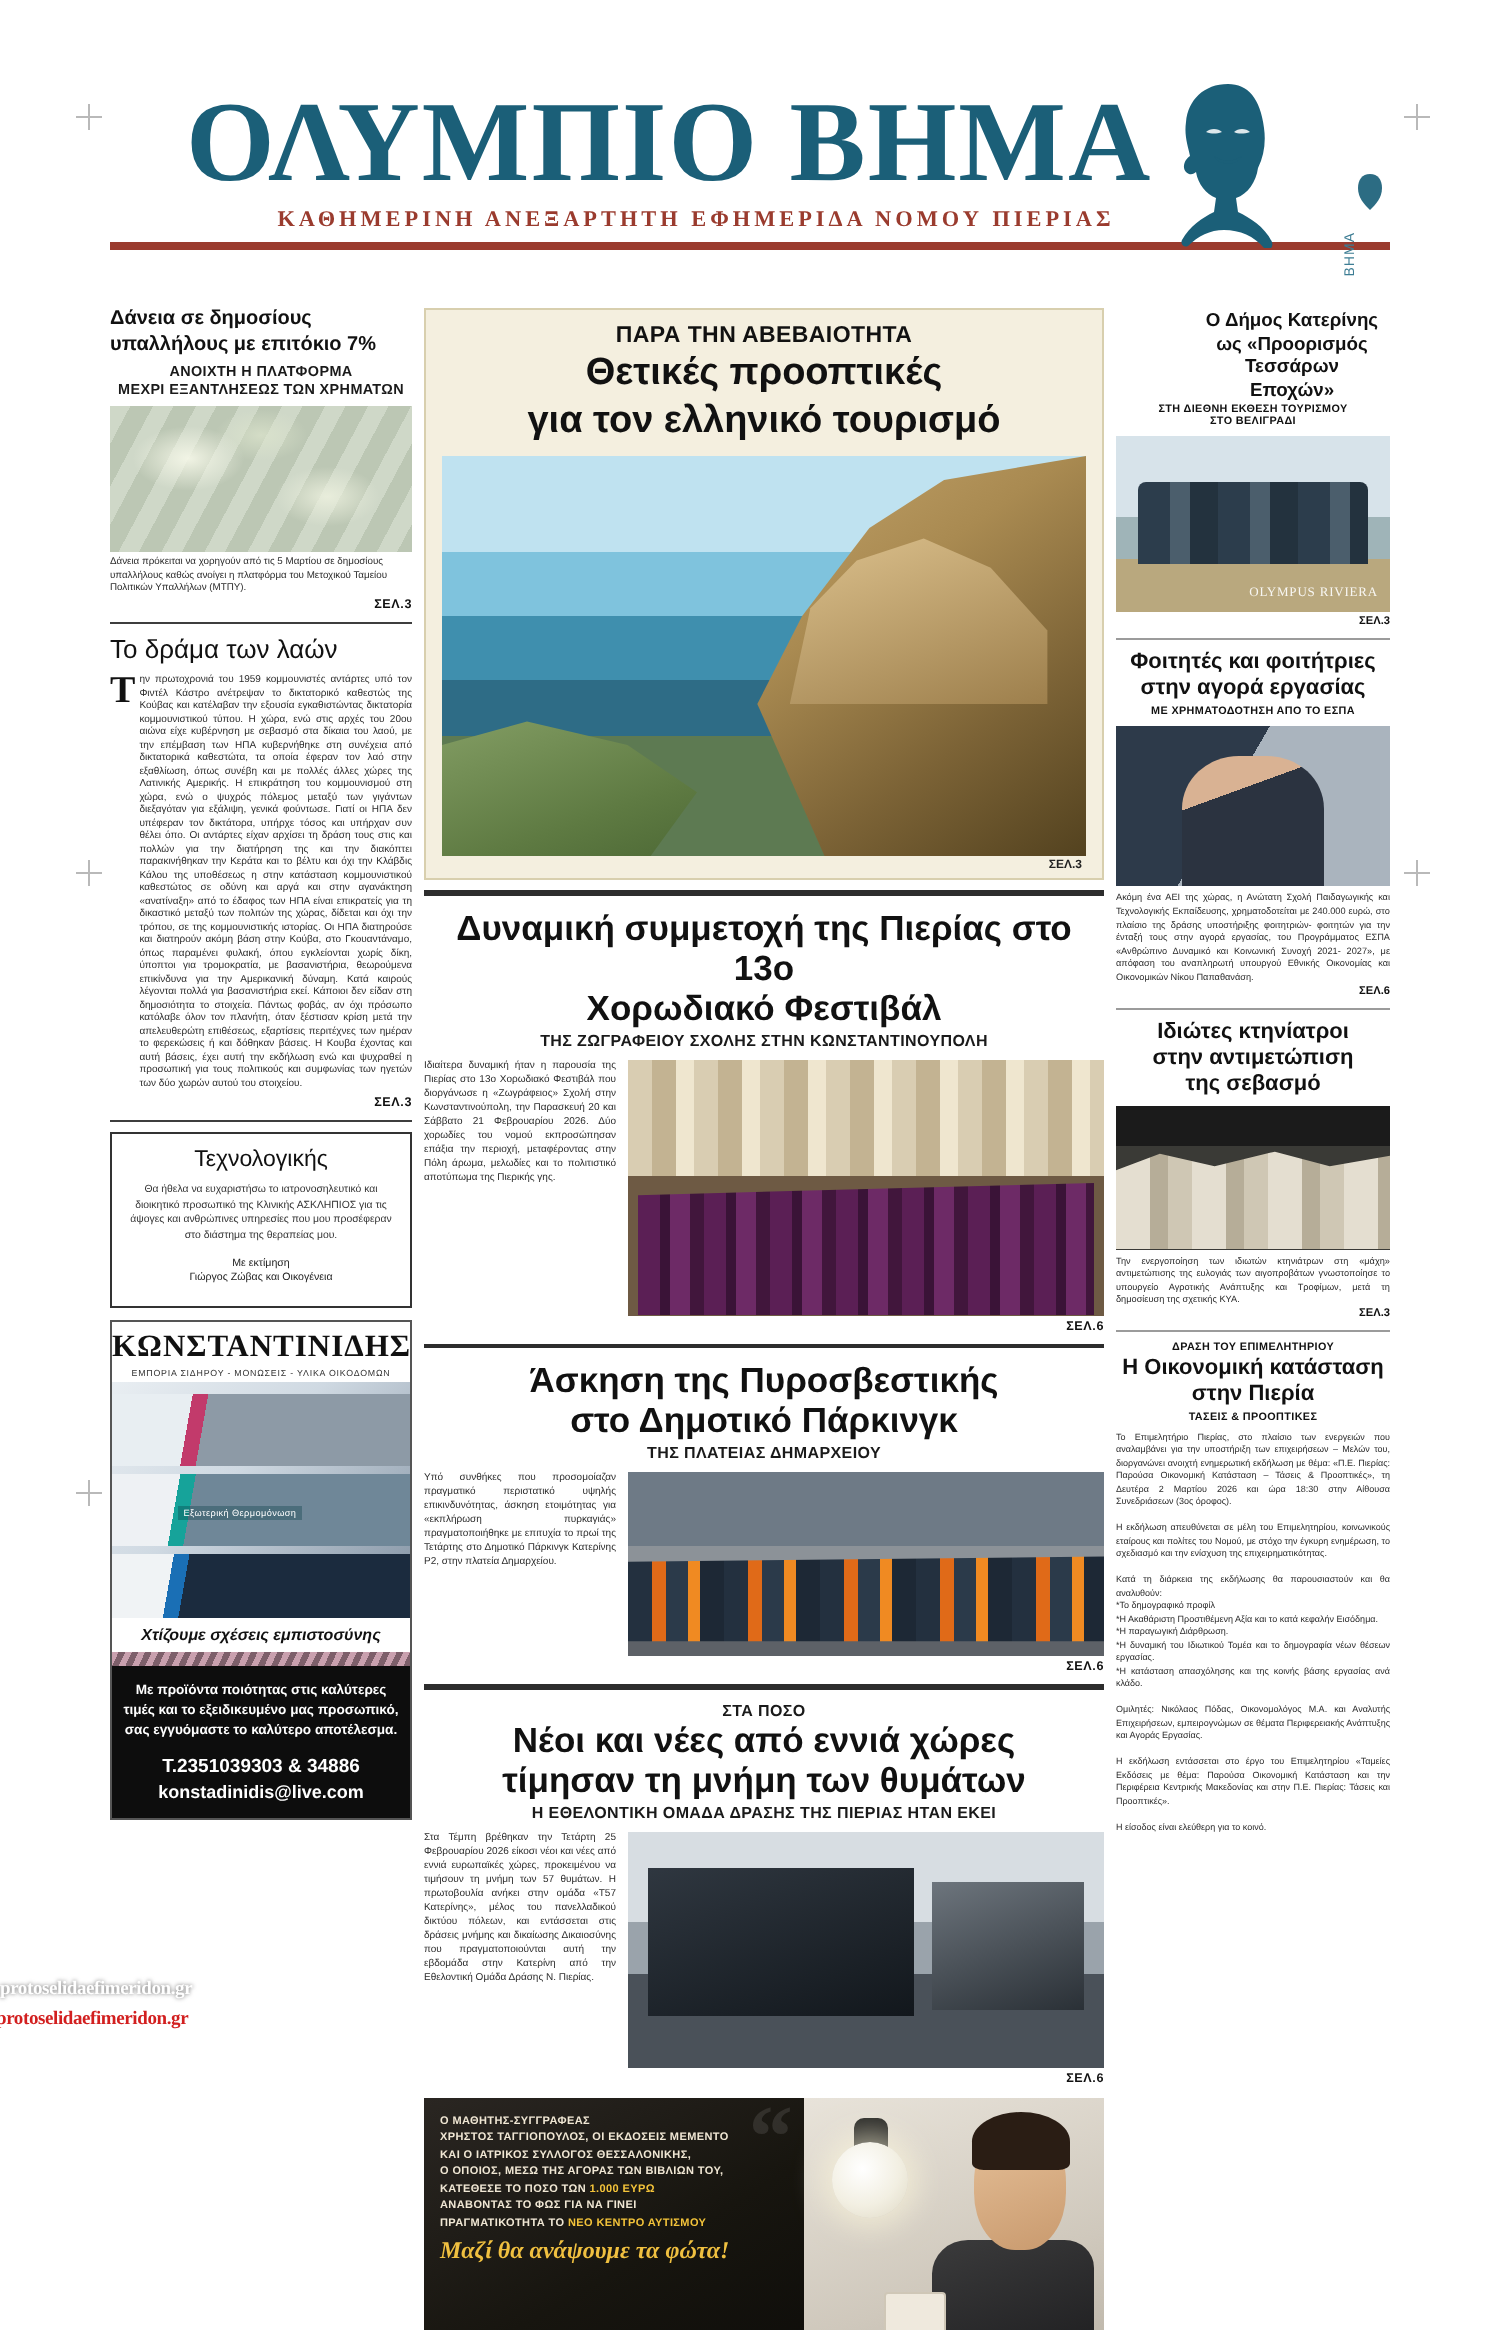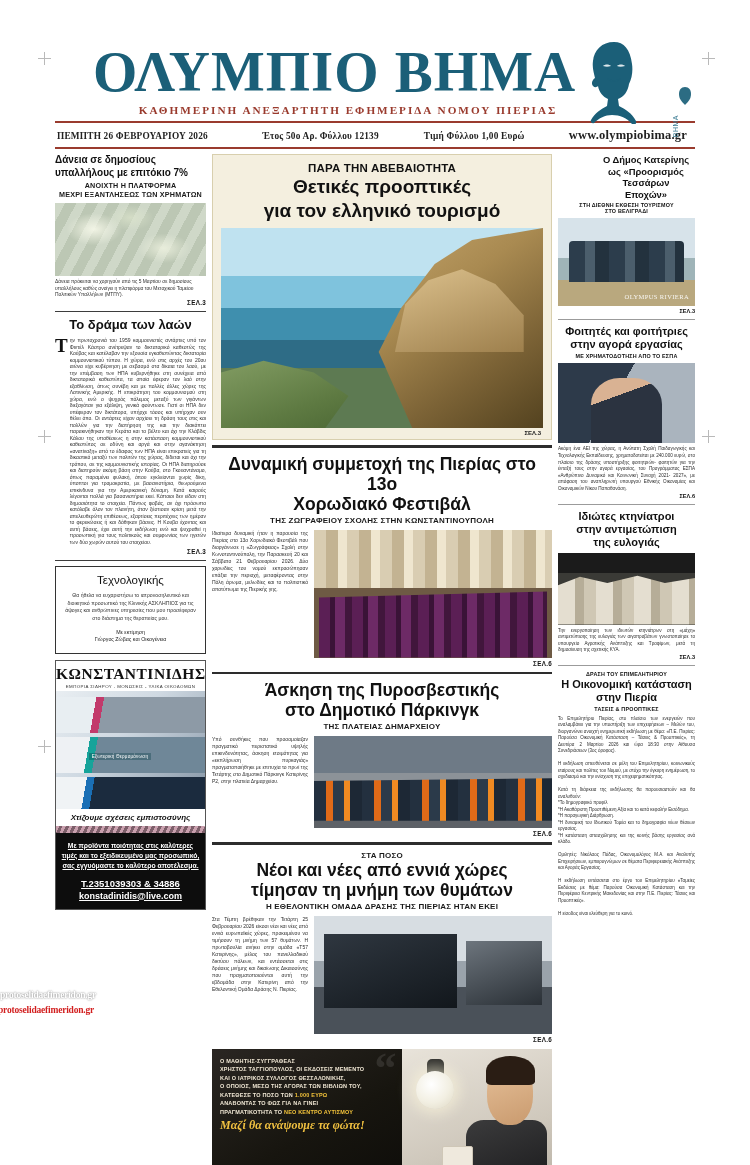--- a/index.html
+++ b/index.html
@@ -99,22 +99,22 @@
   
   .kick {
     font-size: 7.2px; font-weight: bold; color: #1a1a1a;
     text-align: center; letter-spacing: .2px; line-height: 9px;
   }
   .hl-sm {
     font-size: 10px; font-weight: bold; color: #111;
     text-align: left; line-height: 12.5px;
   }
   .hl-md {
-    font-size: 13px; font-weight: bold; color: #111;
-    text-align: center; line-height: 15.5px;
+    font-size: 13px; font-weight: normal; color: #111;
+    text-align: left; line-height: 15.5px;
   }
   .hl-lg {
     font-size: 17.5px; font-weight: bold; color: #111;
     text-align: center; line-height: 20px;
   }
   .sel {
     font-size: 6.3px; font-weight: bold; color: #111;
     text-align: right; letter-spacing: .3px;
   }
 
@@ -189,21 +189,21 @@
   .wm-red {
     position: absolute; left: -2px; top: 1005px;
     font-family: "Liberation Serif", serif;
     font-size: 9.5px; font-weight: bold; color: #d21f1f; letter-spacing: -.2px;
   }
   .ad-kon-slogan {
     text-align: center; font-style: italic; font-weight: bold;
     font-size: 8px; color: #111; padding: 4px 0 4px 0; background: #fff;
   }
   .ad-kon-dark {
-    background: #0d0d0d; color: #fff; text-align: center; padding: 8px 4px 8px 4px; text-decoration: underline;
+    background: #0d0d0d; color: #fff; text-align: center; padding: 8px 4px 8px 4px;
   }
   .ad-kon-dark .l1 { font-size: 6.8px; line-height: 10px; font-weight: bold; }
   .ad-kon-dark .l2 { font-size: 9.5px; font-weight: bold; margin-top: 7px; }
   .ad-kon-dark .l3 { font-size: 9px; font-weight: bold; margin-top: 2px; }
   .ad-kon-topstripe {
     height: 7px;
     background: repeating-linear-gradient(115deg,#c9a0ae 0 3px,#7d5f6a 3px 6px);
   }
 
   
@@ -403,26 +403,20 @@
       <div class="side-marks">
         <svg width="16" height="20" viewBox="0 0 16 20">
           <path fill="#2c6c83" d="M8 1C4 1 2 4 2 8c0 5 3 8 6 11 3-3 6-6 6-11 0-4-2-7-6-7z"></path>
         </svg>
         <div class="sm">ΒΗΜΑ</div>
       </div>
 
       <div class="tagline">ΚΑΘΗΜΕΡΙΝΗ ΑΝΕΞΑΡΤΗΤΗ ΕΦΗΜΕΡΙΔΑ ΝΟΜΟΥ ΠΙΕΡΙΑΣ</div>
       <div class="rule-red"></div>
 
-      <div class="infobar">
-        <div class="c1">ΠΕΜΠΤΗ 26 ΦΕΒΡΟΥΑΡΙΟΥ 2026</div>
-        <div class="c2">Έτος 50ο Αρ. Φύλλου 12139</div>
-        <div class="c3">Τιμή Φύλλου 1,00 Ευρώ</div>
-        <div class="c4">www.olympiobima.gr</div>
-      </div>
       <div class="rule-red2"></div>
     </div>
 
     <div class="grid">
 
       <div class="col-left">
 
         <div>
           <div class="hl-sm">Δάνεια σε δημοσίους</div>
           <div class="hl-sm">υπαλλήλους με επιτόκιο 7%</div>
@@ -598,21 +592,21 @@
           <div class="r-photo2" style="margin-top:4px"></div>
           <div class="r-body" style="margin-top:3px">Ακόμη ένα ΑΕΙ της χώρας, η Ανώτατη Σχολή Παιδαγωγικής και Τεχνολογικής Εκπαίδευσης, χρηματοδοτείται με 240.000 ευρώ, στο πλαίσιο της δράσης υποστήριξης φοιτητριών- φοιτητών για την ένταξή τους στην αγορά εργασίας, του Προγράμματος ΕΣΠΑ «Ανθρώπινο Δυναμικό και Κοινωνική Συνοχή 2021- 2027», με απόφαση του αναπληρωτή υπουργού Εθνικής Οικονομίας και Οικονομικών Νίκου Παπαθανάση.</div>
           <div class="r-sel">ΣΕΛ.6</div>
         </div>
 
         <div class="hr-gray"></div>
 
         <div>
           <div class="r-h2">Ιδιώτες κτηνίατροι</div>
           <div class="r-h2">στην αντιμετώπιση</div>
-          <div class="r-h2">της ευλογιάς</div>
+          <div class="r-h2">της σεβασμό</div>
           <div class="r-photo3" style="margin-top:4px"></div>
           <div class="r-body" style="margin-top:3px">Την ενεργοποίηση των ιδιωτών κτηνιάτρων στη «μάχη» αντιμετώπισης της ευλογιάς των αιγοπροβάτων γνωστοποίησε το υπουργείο Αγροτικής Ανάπτυξης και Τροφίμων, μετά τη δημοσίευση της σχετικής ΚΥΑ.</div>
           <div class="r-sel">ΣΕΛ.3</div>
         </div>
 
         <div class="hr-gray"></div>
 
         <div>
           <div class="r-kick">ΔΡΑΣΗ ΤΟΥ ΕΠΙΜΕΛΗΤΗΡΙΟΥ</div>
           <div class="r-h2" style="margin-top:1px">Η  Οικονομική κατάσταση</div>

